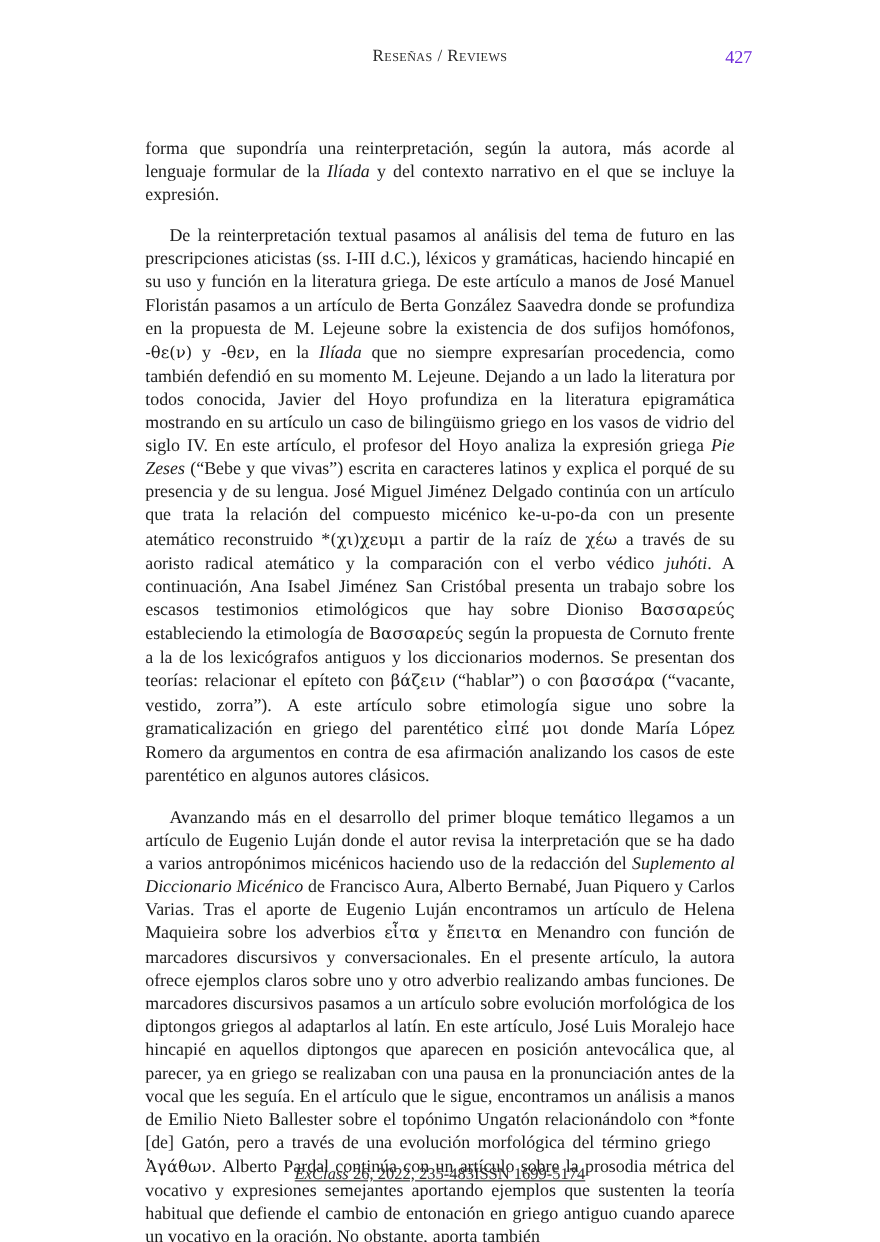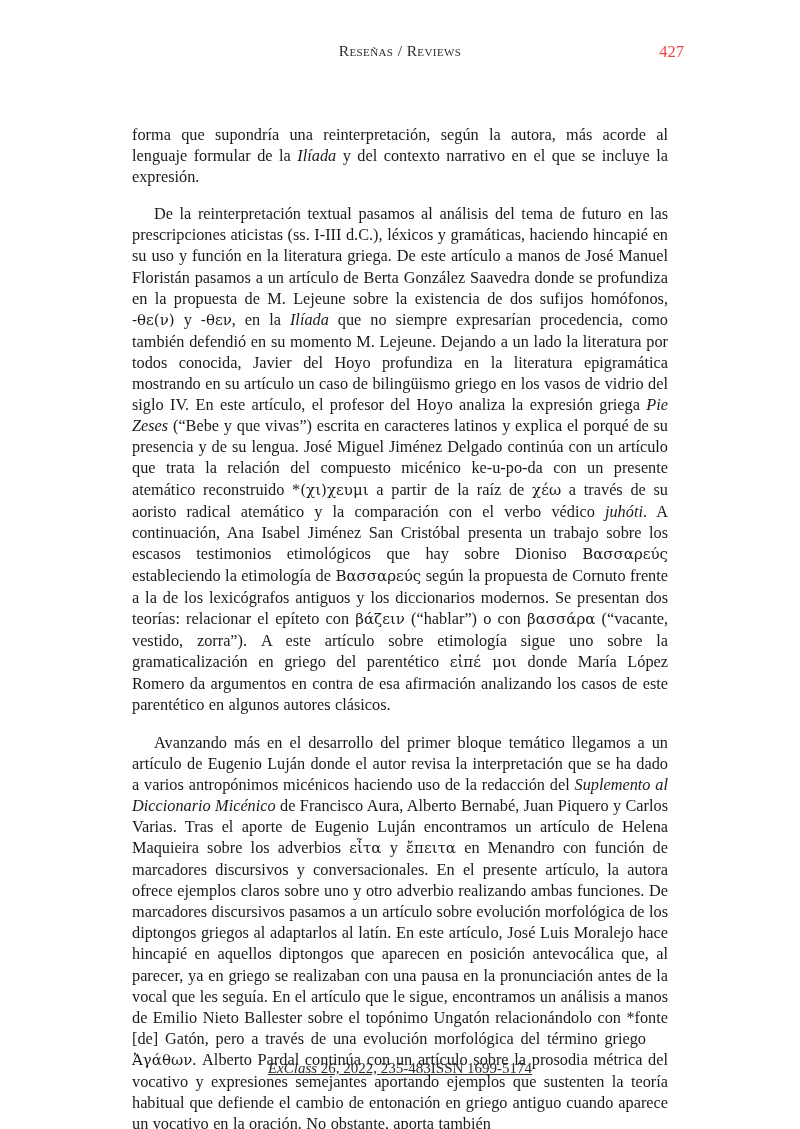--- a/index.html
+++ b/index.html
@@ -39,21 +39,21 @@
     font-size: 15.5px;
     letter-spacing: 0.4px;
     color: #2b2b2b;
     white-space: nowrap;
   }
   .folio {
     position: absolute;
     right: 0;
     top: 0;
     font-size: 16.5px;
-    color: #ef4444;
+    color: #6d28d9;
   }
 
   
   .textblock {
     position: absolute;
     left: 116px;
     top: 108px;
     width: 568px;
   }
   .para {

